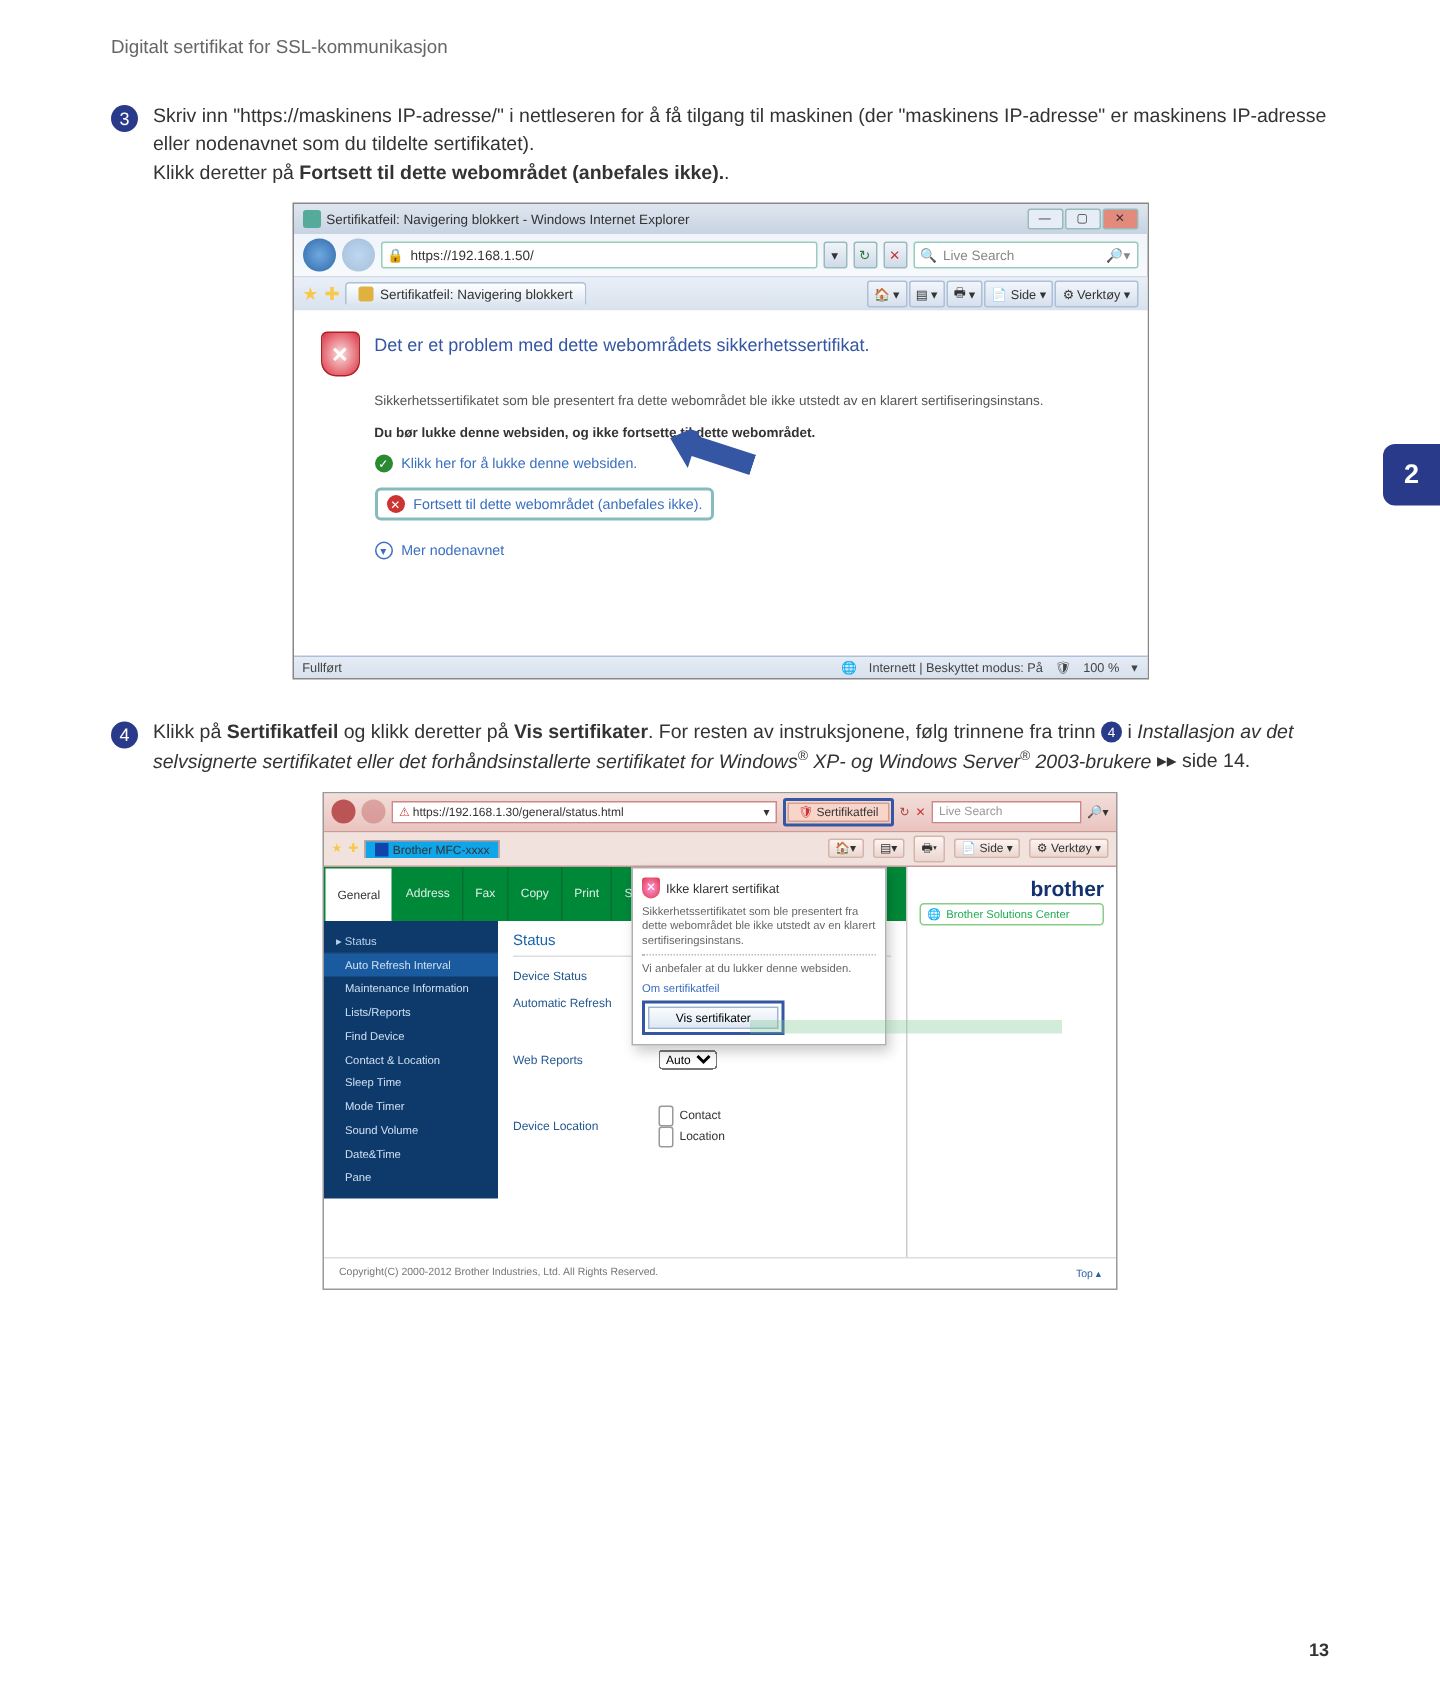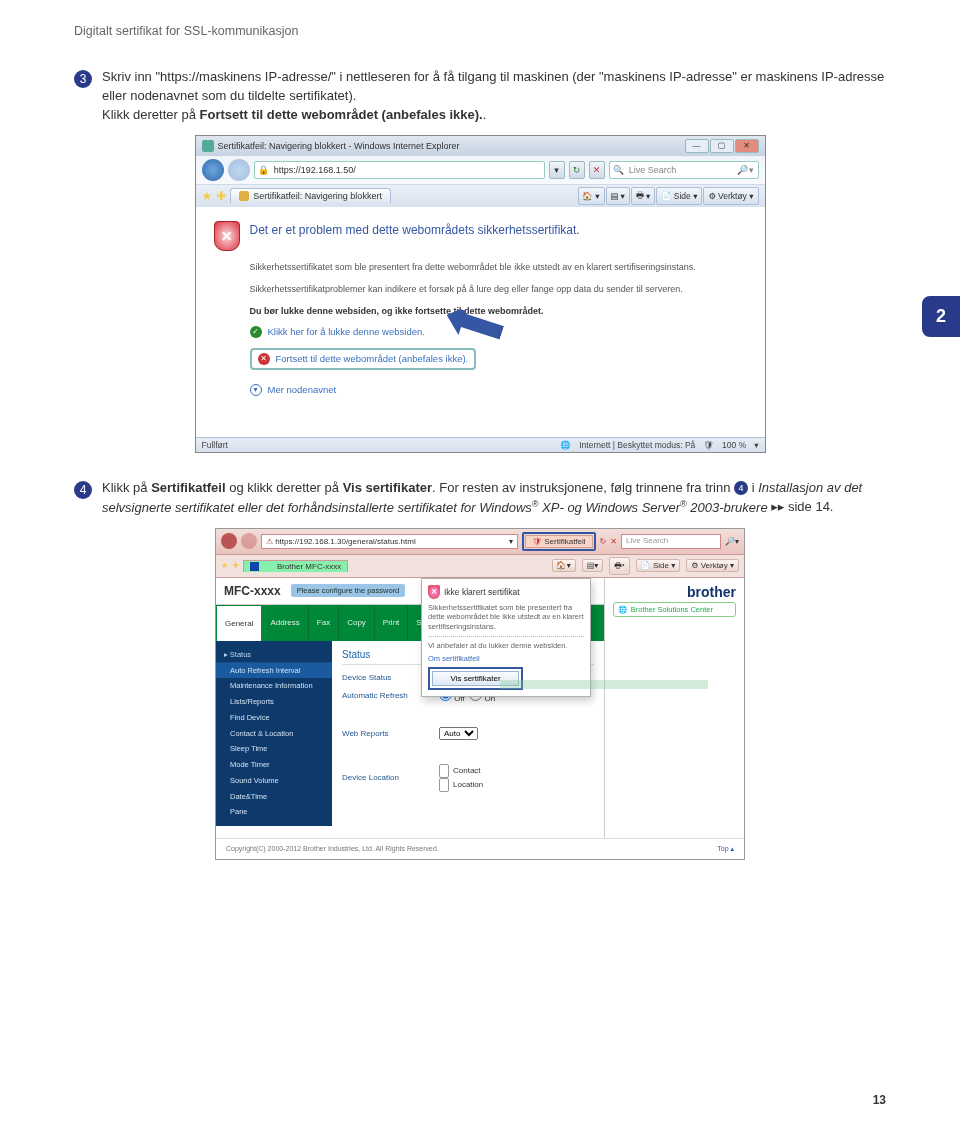--- a/index.html
+++ b/index.html
@@ -50,21 +50,21 @@
   
   .ss2 { width: 530px; border: 1px solid #999; background: #fff; font-size: 8px; color: #333; margin: 10px auto 0; display: block; }
   .ss2-urlbar { display: flex; align-items: center; gap: 4px; padding: 3px 5px; background: linear-gradient(#f2deda,#eac4bf); border-bottom: 1px solid #c99; }
   .ss2-urlbar .nav { width: 16px; height: 16px; border-radius: 50%; background: #b55; }
   .ss2-urlbar .urlfield { flex: 1; background: #fff; border: 1px solid #c88; height: 15px; padding: 1px 4px; display: flex; align-items: center; gap: 2px; }
   .ss2-urlbar .urlfield .warn { color: #c33; }
   .ss2-certbtn-wrap { border: 2px solid #3556a3; padding: 1px; border-radius: 2px; }
   .ss2-certbtn { background: #f9d5c9; border: 1px solid #d3a08f; padding: 1px 6px; display: flex; align-items: center; gap: 2px; }
   .ss2-searchbox { width: 100px; background: #fff; border: 1px solid #c88; height: 15px; padding: 1px 4px; color: #999; }
   .ss2-toolrow { display: flex; align-items: center; gap: 4px; padding: 2px 5px; background: #f1e2de; border-bottom: 1px solid #c99; }
-  .ss2-tab { background: #86efac; border: 1px solid #c99; border-bottom: none; padding: 1px 6px; display: flex; gap: 18px; align-items: center; }
+  .ss2-tab { background: #0ea5e9; border: 1px solid #c99; border-bottom: none; padding: 1px 6px; display: flex; gap: 3px; align-items: center; }
   .ss2-toolbtn { margin-left: 2px; padding: 1px 4px; background: linear-gradient(#fdf4f1,#ecd6cf); border: 1px solid #d3b5ac; border-radius: 2px; }
   .ss2-toolrow .spacer { flex: 1; }
   .ss2-main { display: flex; position: relative; min-height: 260px; }
   .ss2-left { width: 390px; background: #fff; }
   .ss2-mfc-head { display: flex; align-items: center; padding: 6px 8px; gap: 10px; border-bottom: 1px solid #ccc; }
   .ss2-mfc-head .model { font-size: 12px; font-weight: bold; }
   .ss2-mfc-head .notice { font-size: 7.5px; background: #9bc5e6; color: #233; padding: 2px 6px; border-radius: 2px; }
   .ss2-navtabs { display: flex; background: #008839; }
   .ss2-navtab { padding: 13px 8px; font-size: 8px; color: #dcefe3; border-right: 1px solid #0a6f34; }
   .ss2-navtab.active { background: #fff; color: #333; border: 1px solid #008839; border-bottom: none; }
@@ -167,21 +167,20 @@
             <span>Verktøy ▾</span>
           </div>
       </div>
     </div>
     <div class="ss1-body">
       <div class="ss1-heading">
         <div class="ss1-shield">✕</div>
         <div class="ss1-h1">Det er et problem med dette webområdets sikkerhetssertifikat.</div>
       </div>
       <div class="ss1-pbox">Sikkerhetssertifikatet som ble presentert fra dette webområdet ble ikke utstedt av en klarert sertifiseringsinstans.</div>
-      <div class="ss1-pbox">Sikkerhetssertifikatproblemer kan indikere et forsøk på å lure deg eller fange opp data du sender til serveren.</div>
       <div class="ss1-boldline">Du bør lukke denne websiden, og ikke fortsette til dette webområdet.</div>
       <div class="ss1-linkrow">
         <span class="ico" style="background:#2a8a2f">✓</span>
         <span>Klikk her for å lukke denne websiden.</span>
       </div>
       <div class="ss1-linkrow ss1-highlighted">
         <span class="ico" style="background:#c33">✕</span>
         <span>Fortsett til dette webområdet (anbefales ikke).</span>
       </div>
       <div class="ss1-linkrow" style="margin-top:14px">
@@ -242,24 +241,20 @@
       </div>
       <div class="spacer"></div>
       <div class="ss2-toolbtn">🏠▾</div>
       <div class="ss2-toolbtn">▤▾</div>
       <div class="ss2-toolbtn">🖶▾</div>
       <div class="ss2-toolbtn"><span>📄</span> <span>Side ▾</span></div>
       <div class="ss2-toolbtn"><span>⚙</span> <span>Verktøy ▾</span></div>
     </div>
     <div class="ss2-main">
       <div class="ss2-left">
-        <div class="ss2-mfc-head">
-          <span class="model">MFC-xxxx</span>
-          <span class="notice">Please configure the password</span>
-        </div>
         <div class="ss2-navtabs">
           <div class="ss2-navtab active">General</div>
           <div class="ss2-navtab">Address</div>
           <div class="ss2-navtab">Fax</div>
           <div class="ss2-navtab">Copy</div>
           <div class="ss2-navtab">Print</div>
           <div class="ss2-navtab">Scan</div>
           <div class="ss2-navtab">Administrator</div>
           <div class="ss2-navtab">Network</div>
         </div>

